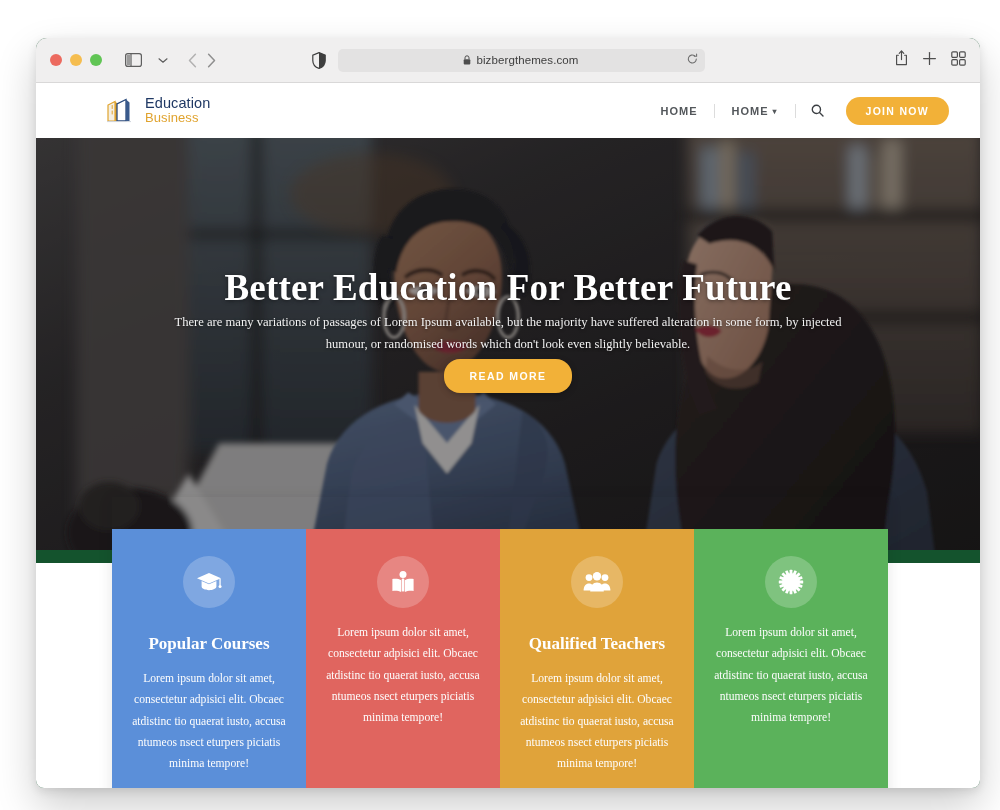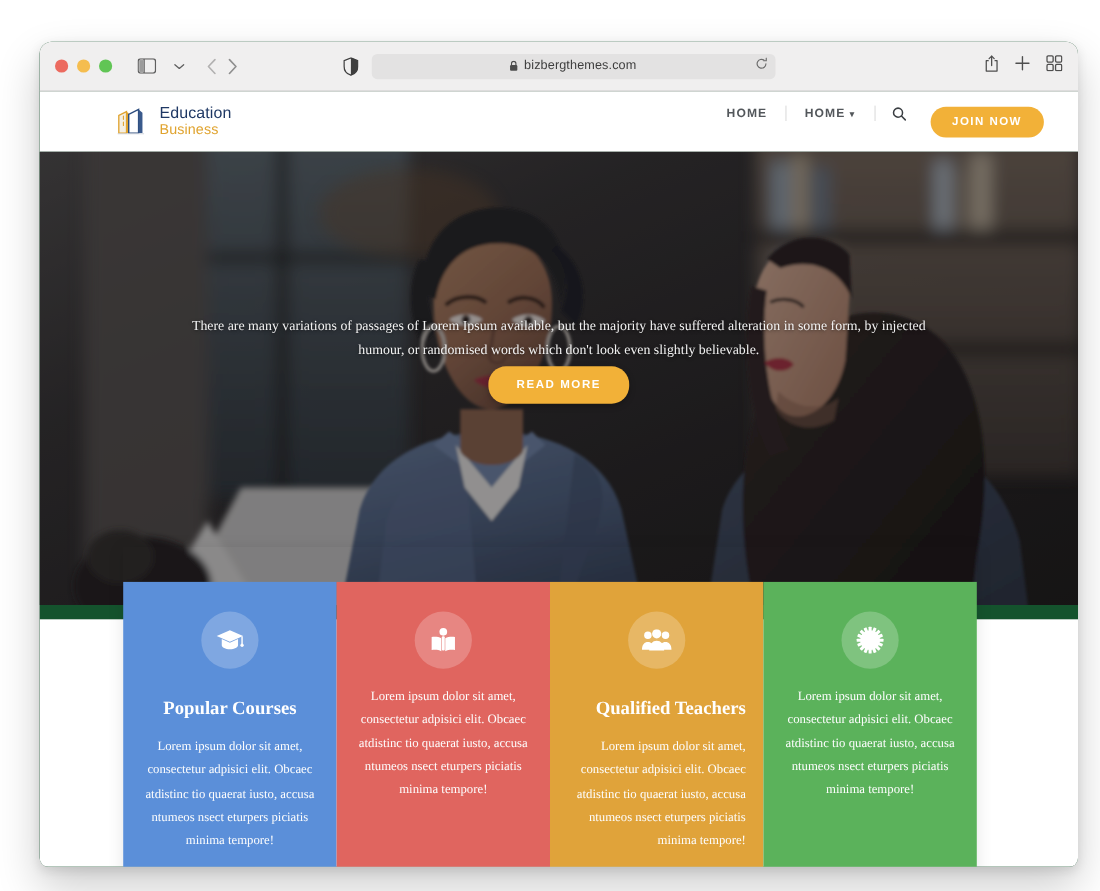--- a/index.html
+++ b/index.html
@@ -96,21 +96,21 @@
     display: flex;
     align-items: center;
     padding: 0 31px 0 68px;
   }
   .logo { display: flex; align-items: center; gap: 9px; }
   .logo-mark { width: 32px; height: 32px; flex: 0 0 32px; }
   .logo-text { line-height: 1.08; }
   .logo-line1 { font-size: 14.5px; color: #1f3864; letter-spacing: .1px; }
   .logo-line2 { font-size: 13px; color: #e0a32e; letter-spacing: .1px; }
 
-  .site-nav { margin-left: auto; display: flex; align-items: flex-start; }
+  .site-nav { margin-left: auto; display: flex; align-items: center; }
   .nav-link {
     font-size: 11px;
     font-weight: bold;
     letter-spacing: 1px;
     color: #53575b;
     padding: 0 17px;
     display: flex; align-items: center; gap: 4px;
     position: relative;
   }
   .nav-link.sep::after {
@@ -168,21 +168,21 @@
     color: #ffffff;
     letter-spacing: .2px;
     text-shadow: 0 1px 4px rgba(0,0,0,.45);
   }
   .hero-sub {
     font-family: "Liberation Serif", serif;
     font-size: 12.6px;
     line-height: 1.75;
     color: #f2f2f2;
     width: 690px;
-    margin: 19px auto 0;
+    margin: 2px auto 0;
     text-shadow: 0 1px 3px rgba(0,0,0,.5);
   }
   .read-more {
     margin-top: 4px;
     background: #f2b138;
     color: #ffffff;
     font-size: 10.5px;
     font-weight: bold;
     letter-spacing: 1.4px;
     border: none;
@@ -507,20 +507,21 @@
 
         <path d="M660 214 C676 230 700 232 714 220 L710 240 C690 252 668 246 658 230 Z" fill="#8a5f49" opacity="0.55"></path>
       </g>
 
       <rect width="928" height="412" fill="none"></rect>
     </svg>
 
     <div class="hero-overlay"></div>
 
     <div class="hero-content">
+      <h1 class="hero-title">Better Education For Better Future</h1>
       <p class="hero-sub">There are many variations of passages of Lorem Ipsum available, but the majority have suffered alteration in some form, by injected humour, or randomised words which don't look even slightly believable.</p>
       <button class="read-more" style="background: rgb(242, 177, 56);">READ MORE</button>
     </div>
   </div>
 
   <div class="below">
     
   </div>
 
   <div class="features">
@@ -543,21 +544,21 @@
         <svg width="24" height="24" viewBox="0 0 24 24" fill="#ffffff">
           <circle cx="12" cy="4.4" r="3.5"></circle>
           <rect x="10.7" y="8.4" width="2.6" height="13" rx="1"></rect>
           <path d="M10.2 10.2 C7.6 8.8 4.2 8.5 1.4 9.1 V21 C4.2 20.3 7.6 20.6 10.2 22 Z"></path>
           <path d="M13.8 10.2 C16.4 8.8 19.8 8.5 22.6 9.1 V21 C19.8 20.3 16.4 20.6 13.8 22 Z"></path>
         </svg>
       </div>
       <div class="card-text">Lorem ipsum dolor sit amet, consectetur adpisici elit. Obcaec atdistinc tio quaerat iusto, accusa ntumeos nsect eturpers piciatis minima tempore!</div>
     </div>
 
-    <div class="card" id="card2" style="background: rgb(224, 163, 58); text-align: right;">
+    <div class="card" id="card2" style="background: rgb(224, 163, 58);">
       <div class="card-icon-wrap">
         <svg width="28" height="20" viewBox="0 0 28 20" fill="#ffffff">
           <circle cx="6" cy="5.6" r="3.4"></circle>
           <path d="M0.6 18.6 C0.6 14 3 11.6 6 11.6 C9 11.6 11.4 14 11.4 18.6 Z"></path>
           <circle cx="22" cy="5.6" r="3.4"></circle>
           <path d="M16.6 18.6 C16.6 14 19 11.6 22 11.6 C25 11.6 27.4 14 27.4 18.6 Z"></path>
           <circle cx="14" cy="4.2" r="4.2"></circle>
           <path d="M7.2 19.4 C7.2 13.6 10.2 10.6 14 10.6 C17.8 10.6 20.8 13.6 20.8 19.4 Z"></path>
         </svg>
       </div>

